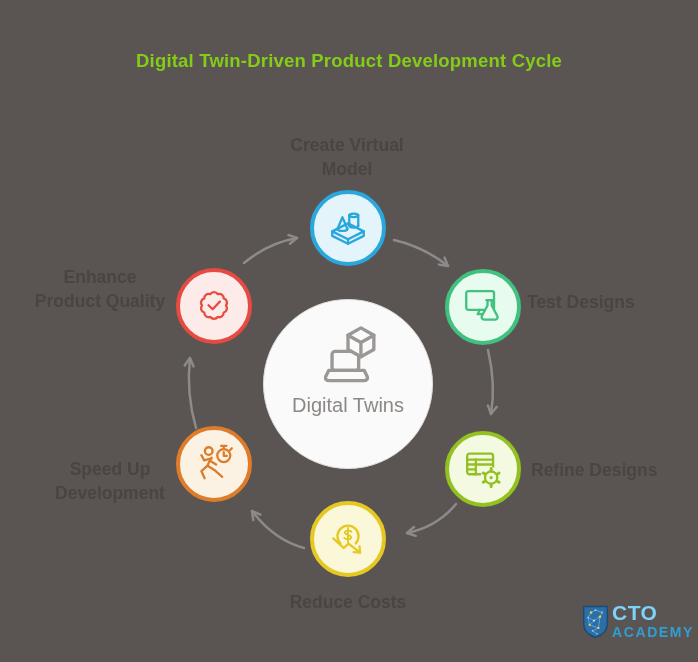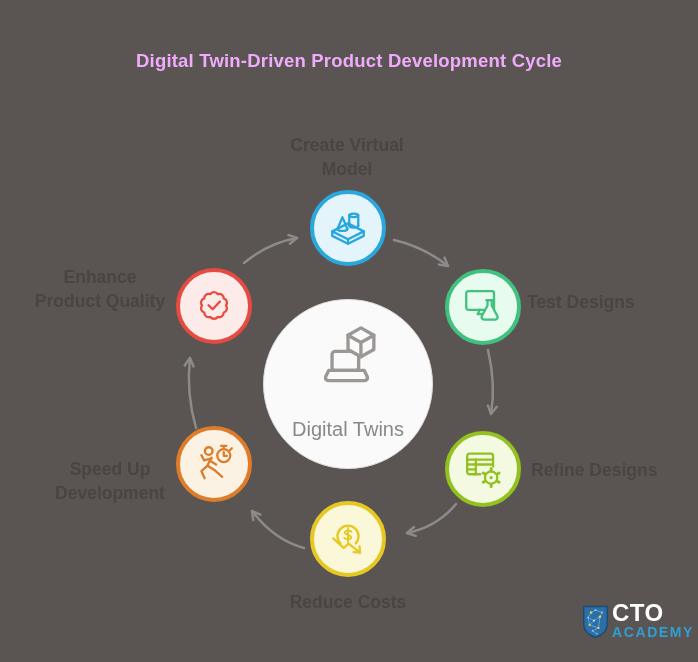--- a/index.html
+++ b/index.html
@@ -1,45 +1,45 @@
 <!DOCTYPE html>
 <html><head>
 <meta charset="utf-8">
 <style>
   html,body{margin:0;padding:0;}
   body{font-family:"Liberation Sans","DejaVu Sans",sans-serif;}
   .canvas{position:relative;width:698px;height:662px;background:#5a5553;overflow:hidden;}
 
   .title{position:absolute;left:0;top:50px;width:698px;text-align:center;
-         font-size:18.5px;font-weight:bold;letter-spacing:.2px;color:#f0abfc;}
+         font-size:18.5px;font-weight:bold;letter-spacing:.2px;color:#84cc16;}
 
   .node{position:absolute;width:76px;height:76px;border-radius:50%;box-sizing:border-box;
         border:4px solid;display:flex;align-items:center;justify-content:center;}
   .node.blue  {border-color:#2aa7dc;background:#e4f4fb;}
   .node.green {border-color:#41c07f;background:#e7fbee;}
   .node.lime  {border-color:#92c120;background:#f4f9e2;}
   .node.yellow{border-color:#e5c922;background:#fbf7d9;}
   .node.orange{border-color:#dd7d2b;background:#fcf2e4;}
   .node.red   {border-color:#e54b41;background:#fdebe9;}
 
   .node-label{position:absolute;font-size:17.5px;font-weight:bold;color:#4a4443;line-height:24px;}
   .node-label span{display:block;}
   .tc{text-align:center;}
 
   .center-circle{position:absolute;left:263px;top:299px;width:170px;height:170px;border-radius:50%;
                  background:#fafafa;border:1px solid #e0deda;box-sizing:border-box;
-                 display:flex;flex-direction:column;align-items:center;gap:24px;}
+                 display:flex;flex-direction:column;align-items:center;}
   .center-icon{margin-top:24px;}
   .center-label{margin-top:6px;font-size:20px;color:#8c8886;}
 
   .arrows{position:absolute;left:0;top:0;}
 
   .logo{position:absolute;left:582px;top:603px;display:flex;align-items:center;}
   .logo-texts{margin-left:3px;}
-  .logo-primary{font-size:24px;font-weight:bold;color:#ffffff;line-height:20px;letter-spacing:.5px;}
+  .logo-primary{font-size:21px;font-weight:bold;color:#7dd3fc;line-height:20px;letter-spacing:.5px;}
   .logo-secondary{font-size:14px;font-weight:bold;color:#2f9ed3;letter-spacing:1.6px;margin-top:1px;}
 </style>
 </head>
 <body>
 
 <div class="canvas">
 
   <div class="title">Digital Twin-Driven Product Development Cycle</div>
 
   <svg class="arrows" width="698" height="662" viewBox="0 0 698 662">

